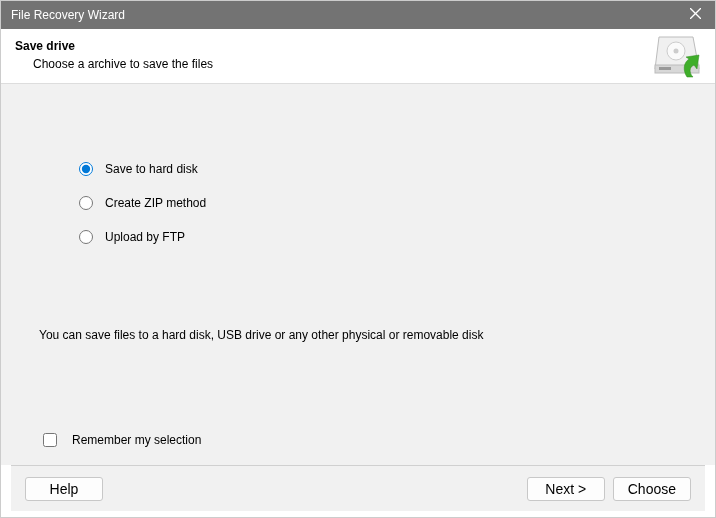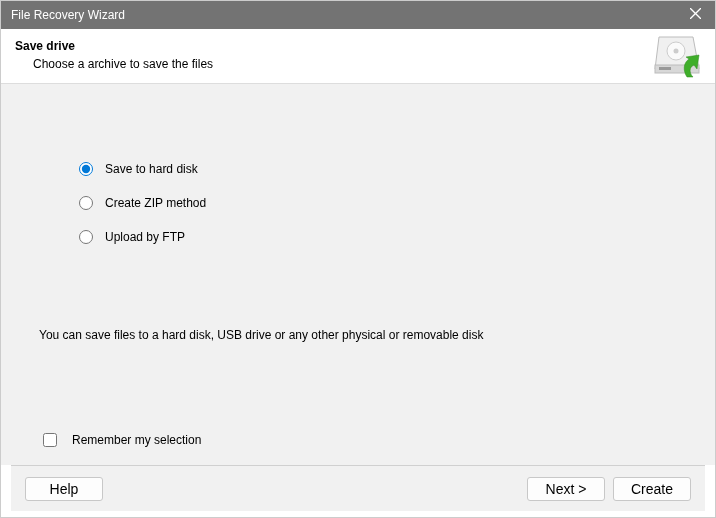--- a/index.html
+++ b/index.html
@@ -78,16 +78,16 @@
     <label class="remember">
       <input type="checkbox" style="">
       <span>Remember my selection</span>
     </label>
   </div>
 
   <div class="footer">
     <button class="btn">Help</button>
     <div class="spacer"></div>
     <button class="btn">Next &gt;</button>
-    <button class="btn">Create</button>
+    <button class="btn">Choose</button>
   </div>
 
 </div>
 
 </body></html>

